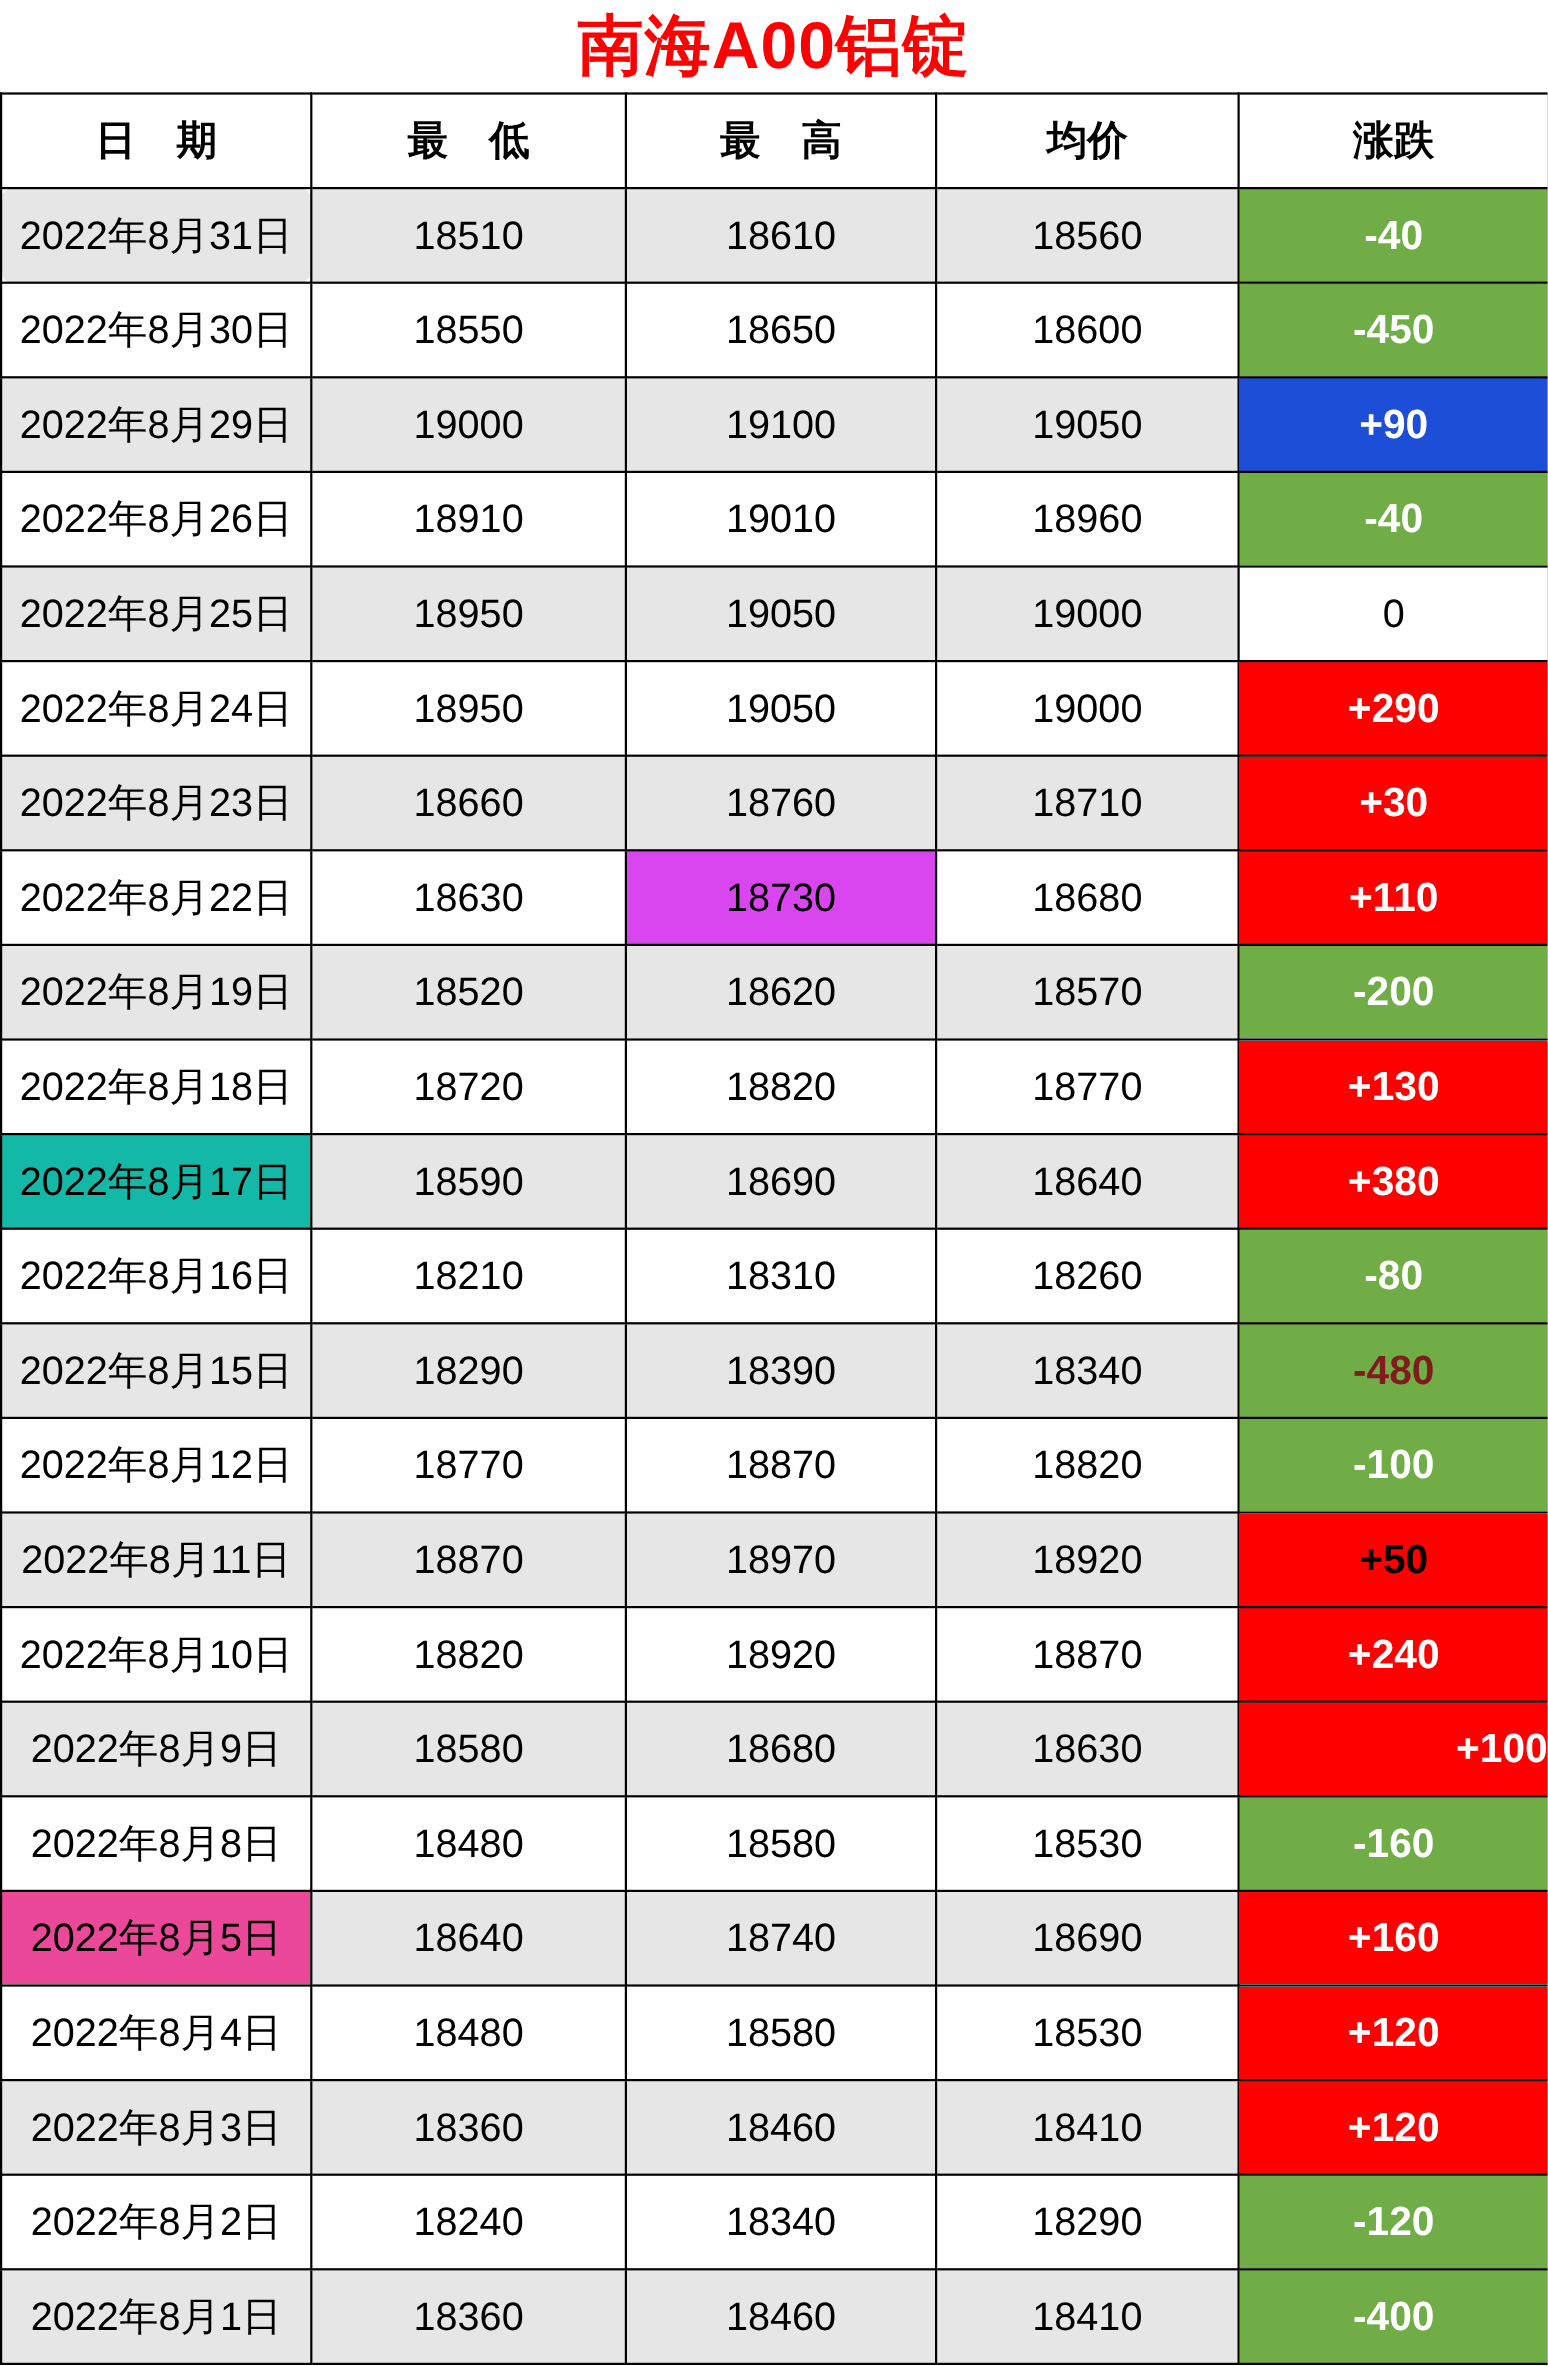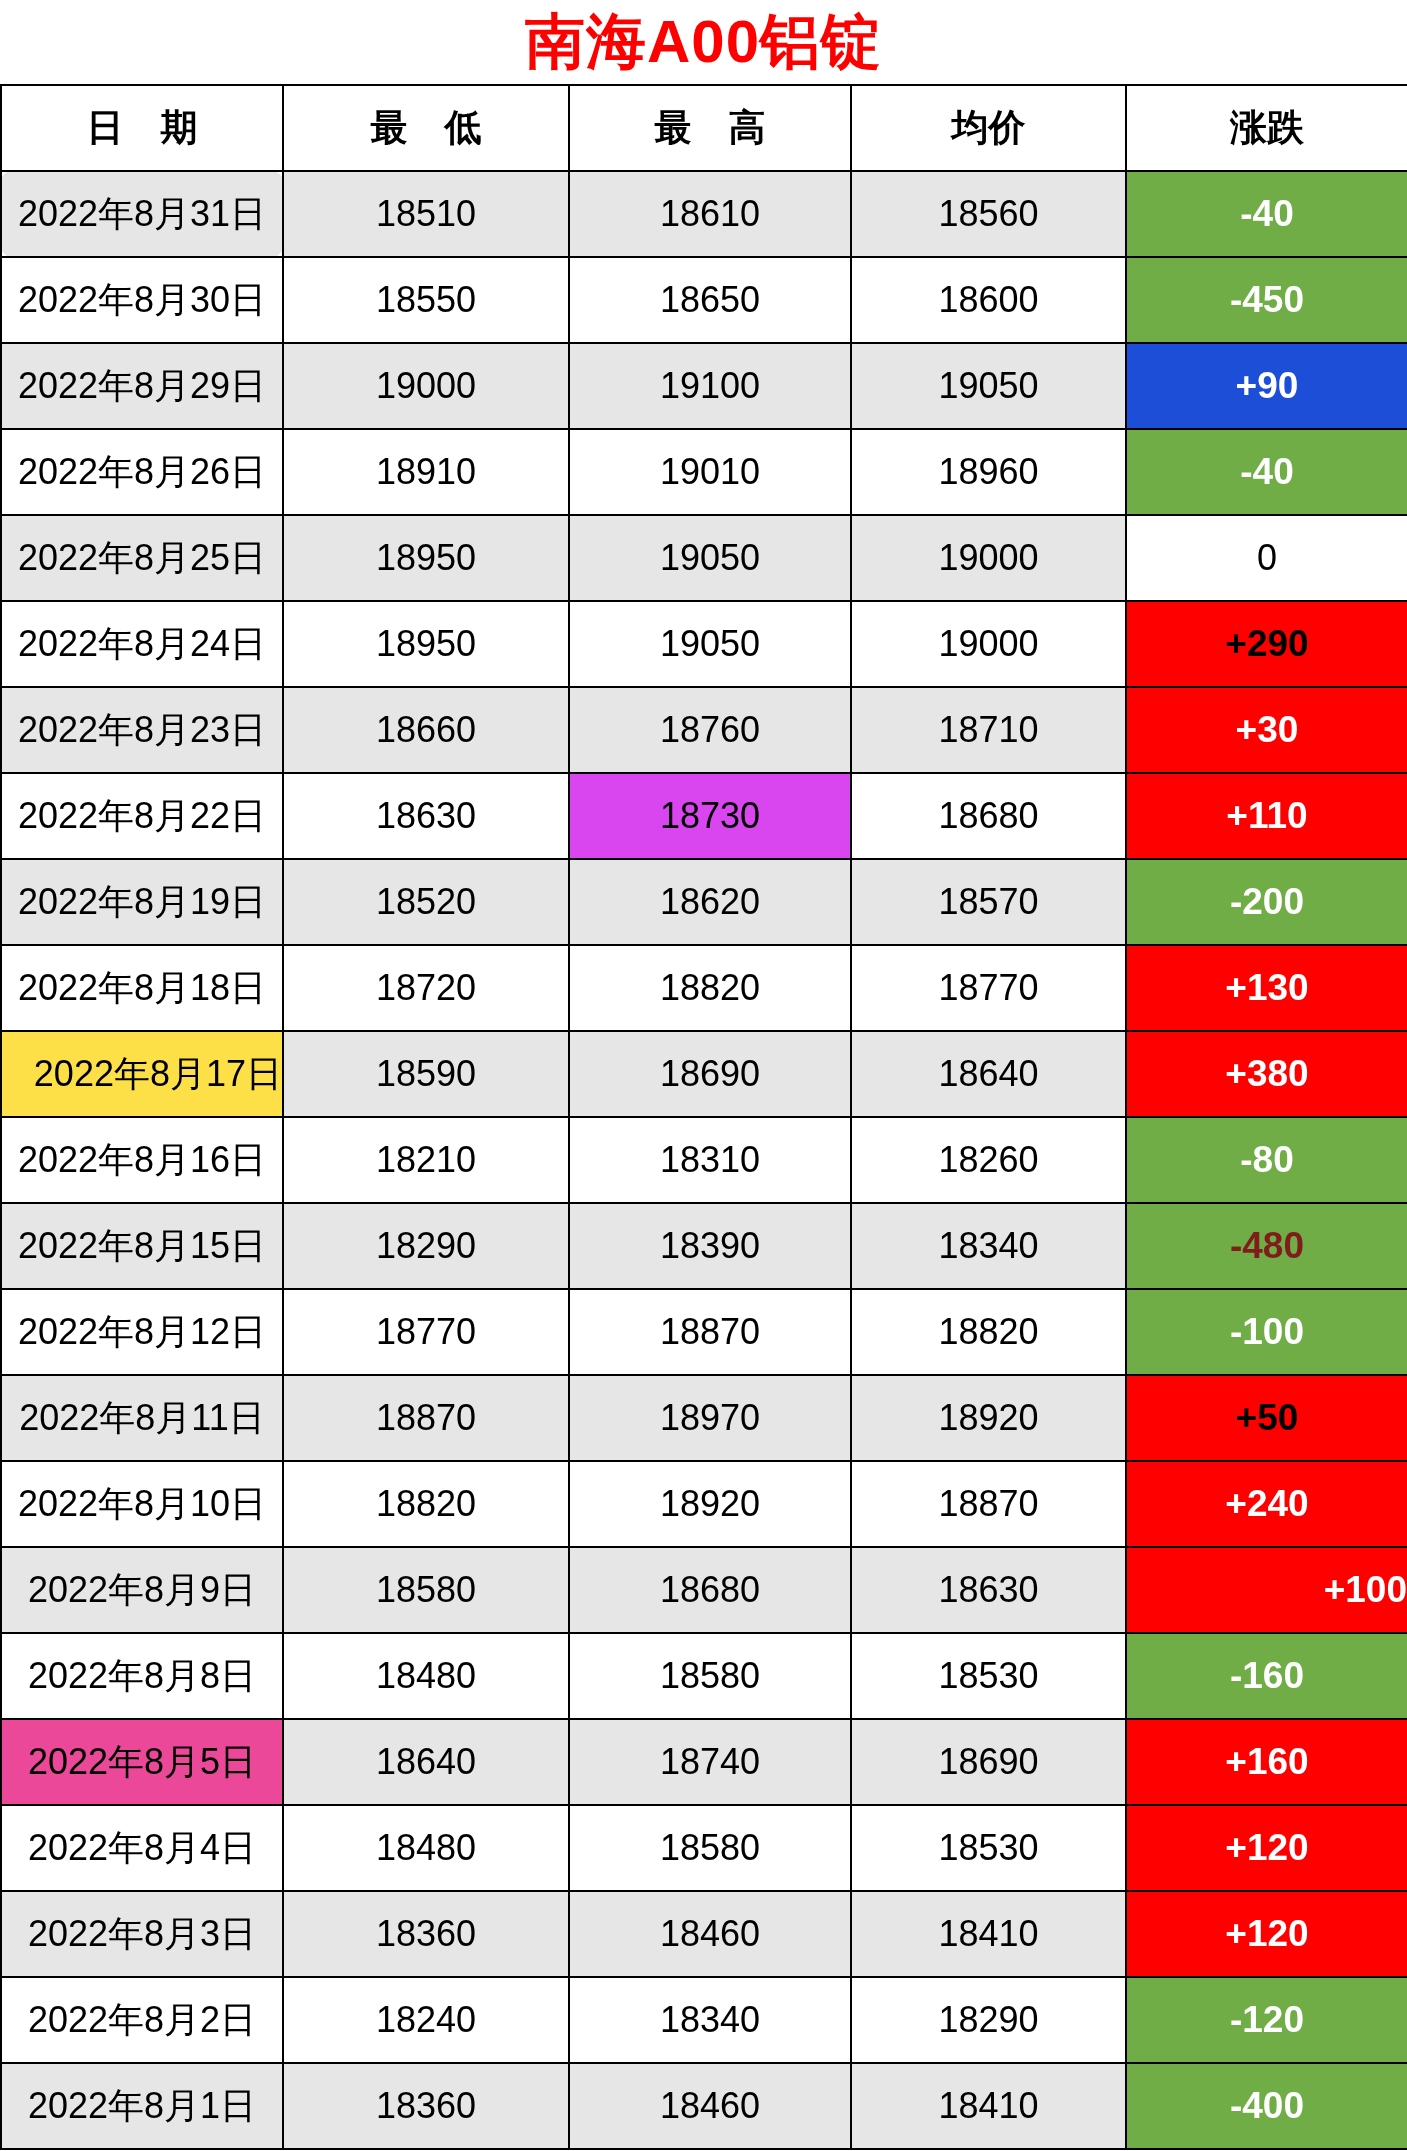--- a/index.html
+++ b/index.html
@@ -122,21 +122,21 @@
     <td class="low-cell" style="background: rgb(231, 230, 230);">18950</td>
     <td class="high-cell" style="background: rgb(231, 230, 230);">19050</td>
     <td class="avg-cell" style="background: rgb(231, 230, 230);">19000</td>
     <td class="change-cell zero" style="background: rgb(255, 255, 255); color: rgb(0, 0, 0);">0</td>
   </tr>
         <tr>
     <td class="date-cell" style="background: rgb(255, 255, 255);">2022年8月24日</td>
     <td class="low-cell" style="background: rgb(255, 255, 255);">18950</td>
     <td class="high-cell" style="background: rgb(255, 255, 255);">19050</td>
     <td class="avg-cell" style="background: rgb(255, 255, 255);">19000</td>
-    <td class="change-cell" style="background: rgb(255, 0, 0); color: #000000;">+290</td>
+    <td class="change-cell" style="background: rgb(255, 0, 0); color: #ffffff;">+290</td>
   </tr>
         <tr>
     <td class="date-cell" style="background: rgb(231, 230, 230);">2022年8月23日</td>
     <td class="low-cell" style="background: rgb(231, 230, 230);">18660</td>
     <td class="high-cell" style="background: rgb(231, 230, 230);">18760</td>
     <td class="avg-cell" style="background: rgb(231, 230, 230);">18710</td>
     <td class="change-cell" style="background: rgb(255, 0, 0); color: rgb(255, 255, 255);">+30</td>
   </tr>
         <tr>
     <td class="date-cell" style="background: rgb(255, 255, 255);">2022年8月22日</td>
@@ -153,21 +153,21 @@
     <td class="change-cell" style="background: rgb(112, 173, 71); color: rgb(255, 255, 255);">-200</td>
   </tr>
         <tr>
     <td class="date-cell" style="background: rgb(255, 255, 255);">2022年8月18日</td>
     <td class="low-cell" style="background: rgb(255, 255, 255);">18720</td>
     <td class="high-cell" style="background: rgb(255, 255, 255);">18820</td>
     <td class="avg-cell" style="background: rgb(255, 255, 255);">18770</td>
     <td class="change-cell" style="background: rgb(255, 0, 0); color: rgb(255, 255, 255);">+130</td>
   </tr>
         <tr>
-    <td class="date-cell" style="background: #fde047; text-align: right;">2022年8月17日</td>
+    <td class="date-cell" style="background: #14b8a6;">2022年8月17日</td>
     <td class="low-cell" style="background: rgb(231, 230, 230);">18590</td>
     <td class="high-cell" style="background: rgb(231, 230, 230);">18690</td>
     <td class="avg-cell" style="background: rgb(231, 230, 230);">18640</td>
     <td class="change-cell" style="background: rgb(255, 0, 0); color: rgb(255, 255, 255);">+380</td>
   </tr>
         <tr>
     <td class="date-cell" style="background: rgb(255, 255, 255);">2022年8月16日</td>
     <td class="low-cell" style="background: rgb(255, 255, 255);">18210</td>
     <td class="high-cell" style="background: rgb(255, 255, 255);">18310</td>
     <td class="avg-cell" style="background: rgb(255, 255, 255);">18260</td>

